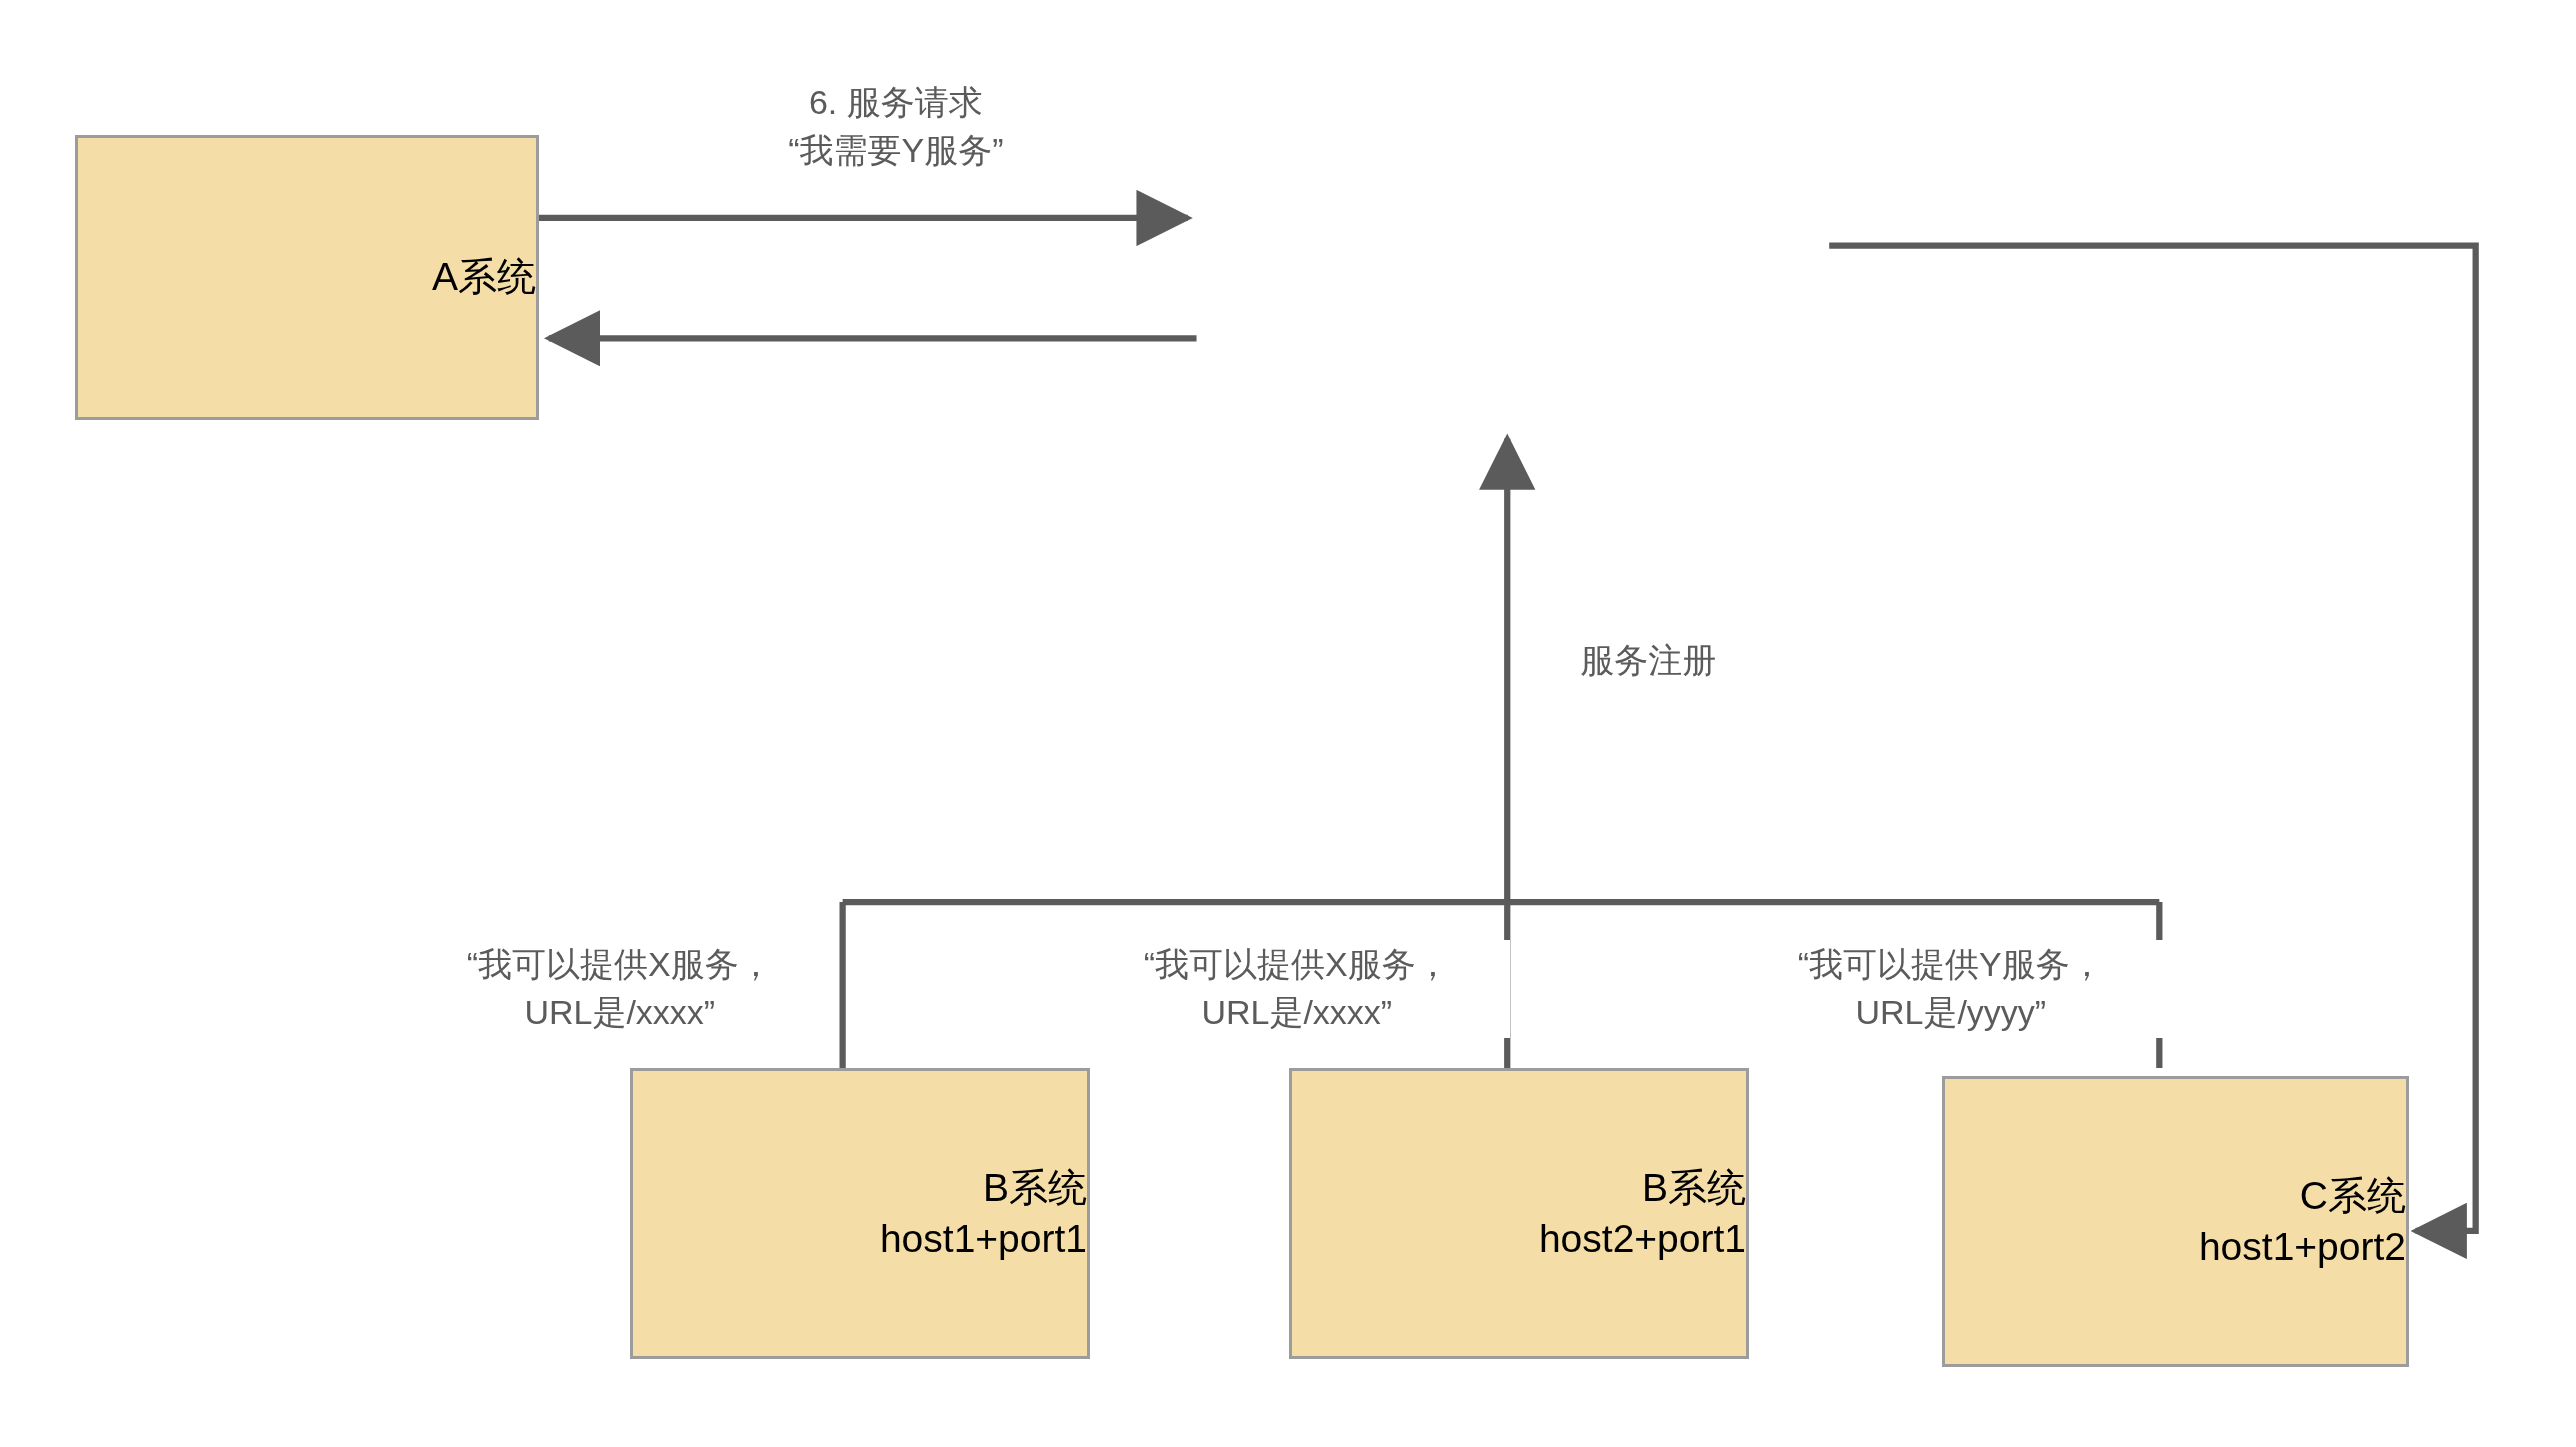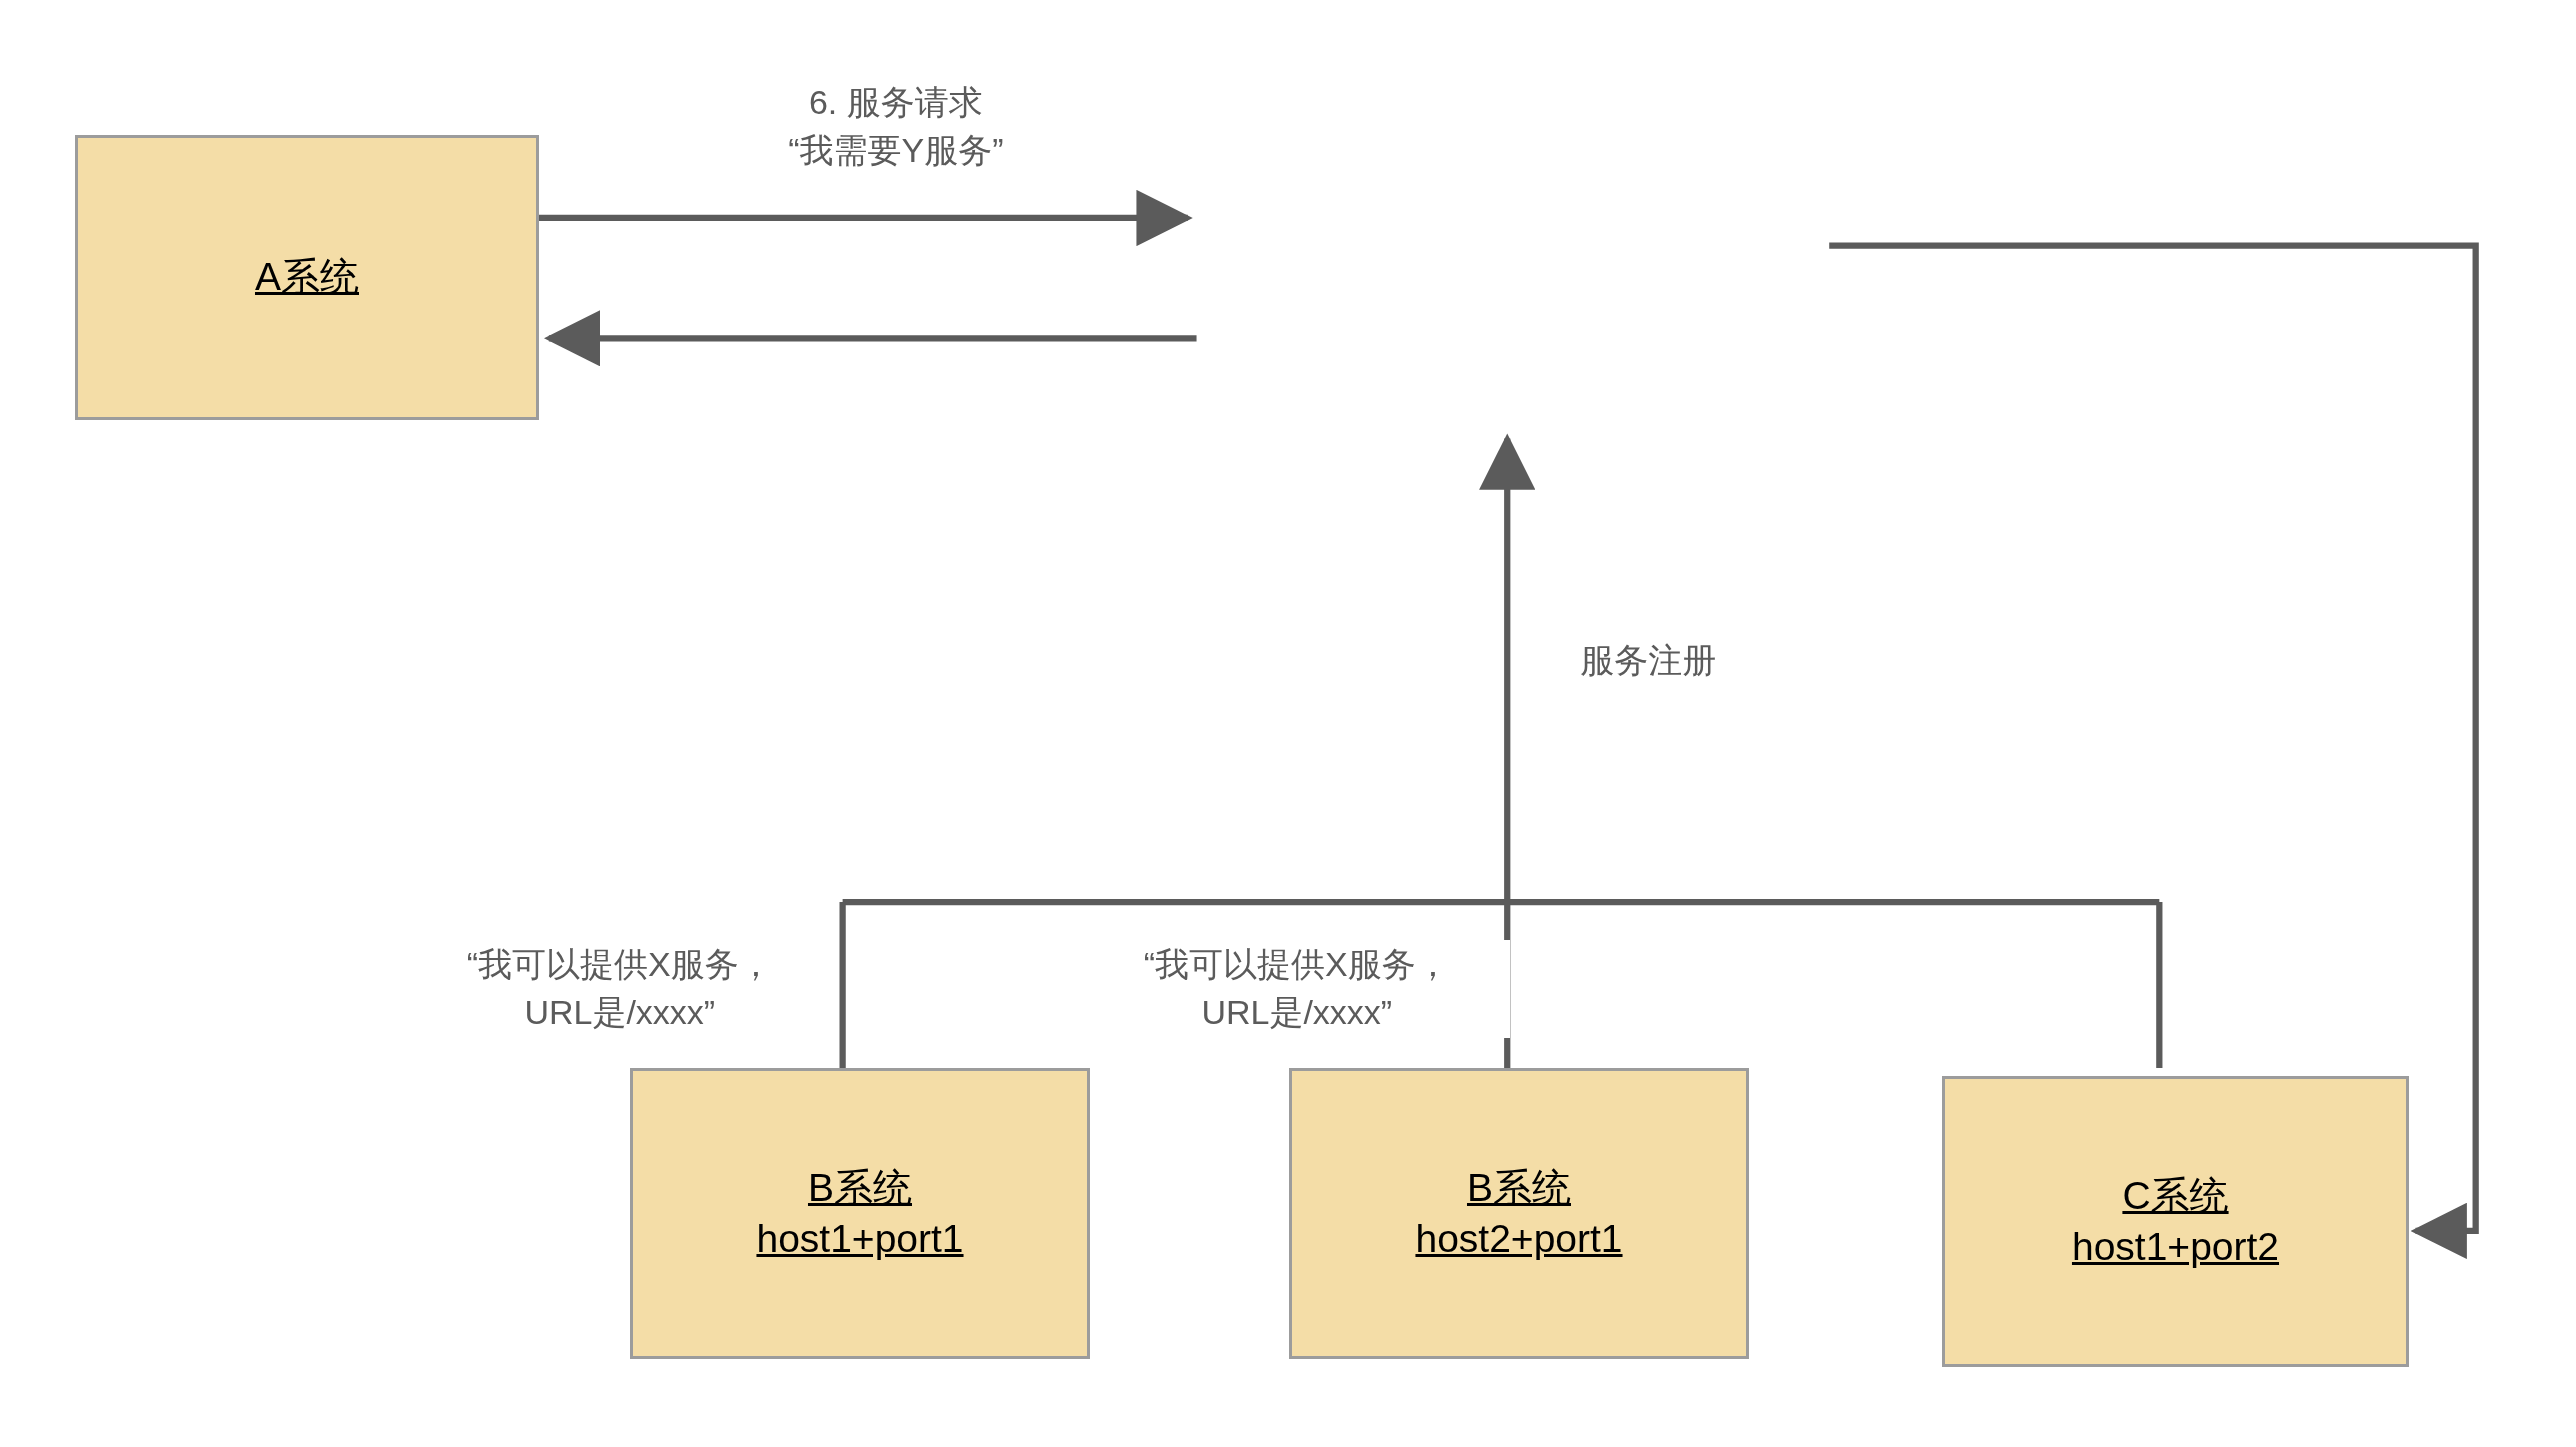--- a/index.html
+++ b/index.html
@@ -25,26 +25,25 @@
     height: 1447px;
     pointer-events: none;
   }
   .node {
     position: absolute;
     box-sizing: border-box;
     background: #f4dda7;
     border: 3.1px solid #9c9c9c;
     display: flex;
     flex-direction: column;
-    align-items: center;
+    align-items: flex-end;
     justify-content: center;
     color: #000000;
     text-align: center;
     line-height: 1.30;
-    text-decoration: underline;
   }
   .node .line1 { font-size: 39px; }
   .node .line2 { font-size: 39px; }
   .node.rounded { border-radius: 21px; }
   .node.bus .line1 { font-size: 40px; letter-spacing: 0.3px; }
 
   .edge-label {
     position: absolute;
     color: #5b5b5b;
     font-size: 34px;
@@ -113,15 +112,17 @@
 
 
   <div class="edge-label single" style="left:1529px; top:639px; width:226px; text-align:center;">服务注册</div>
 
   <div class="edge-label" style="left:407px; top:940px; width:413px;">“我可以提供X服务，
 URL是/xxxx”</div>
 
   <div class="edge-label" style="left:1084px; top:940px; width:413px;">“我可以提供X服务，
 URL是/xxxx”</div>
 
+  <div class="edge-label" style="left:1738px; top:940px; width:413px;">“我可以提供Y服务，
+URL是/yyyy”</div>
 
 </div>
 
 
 </body></html>

